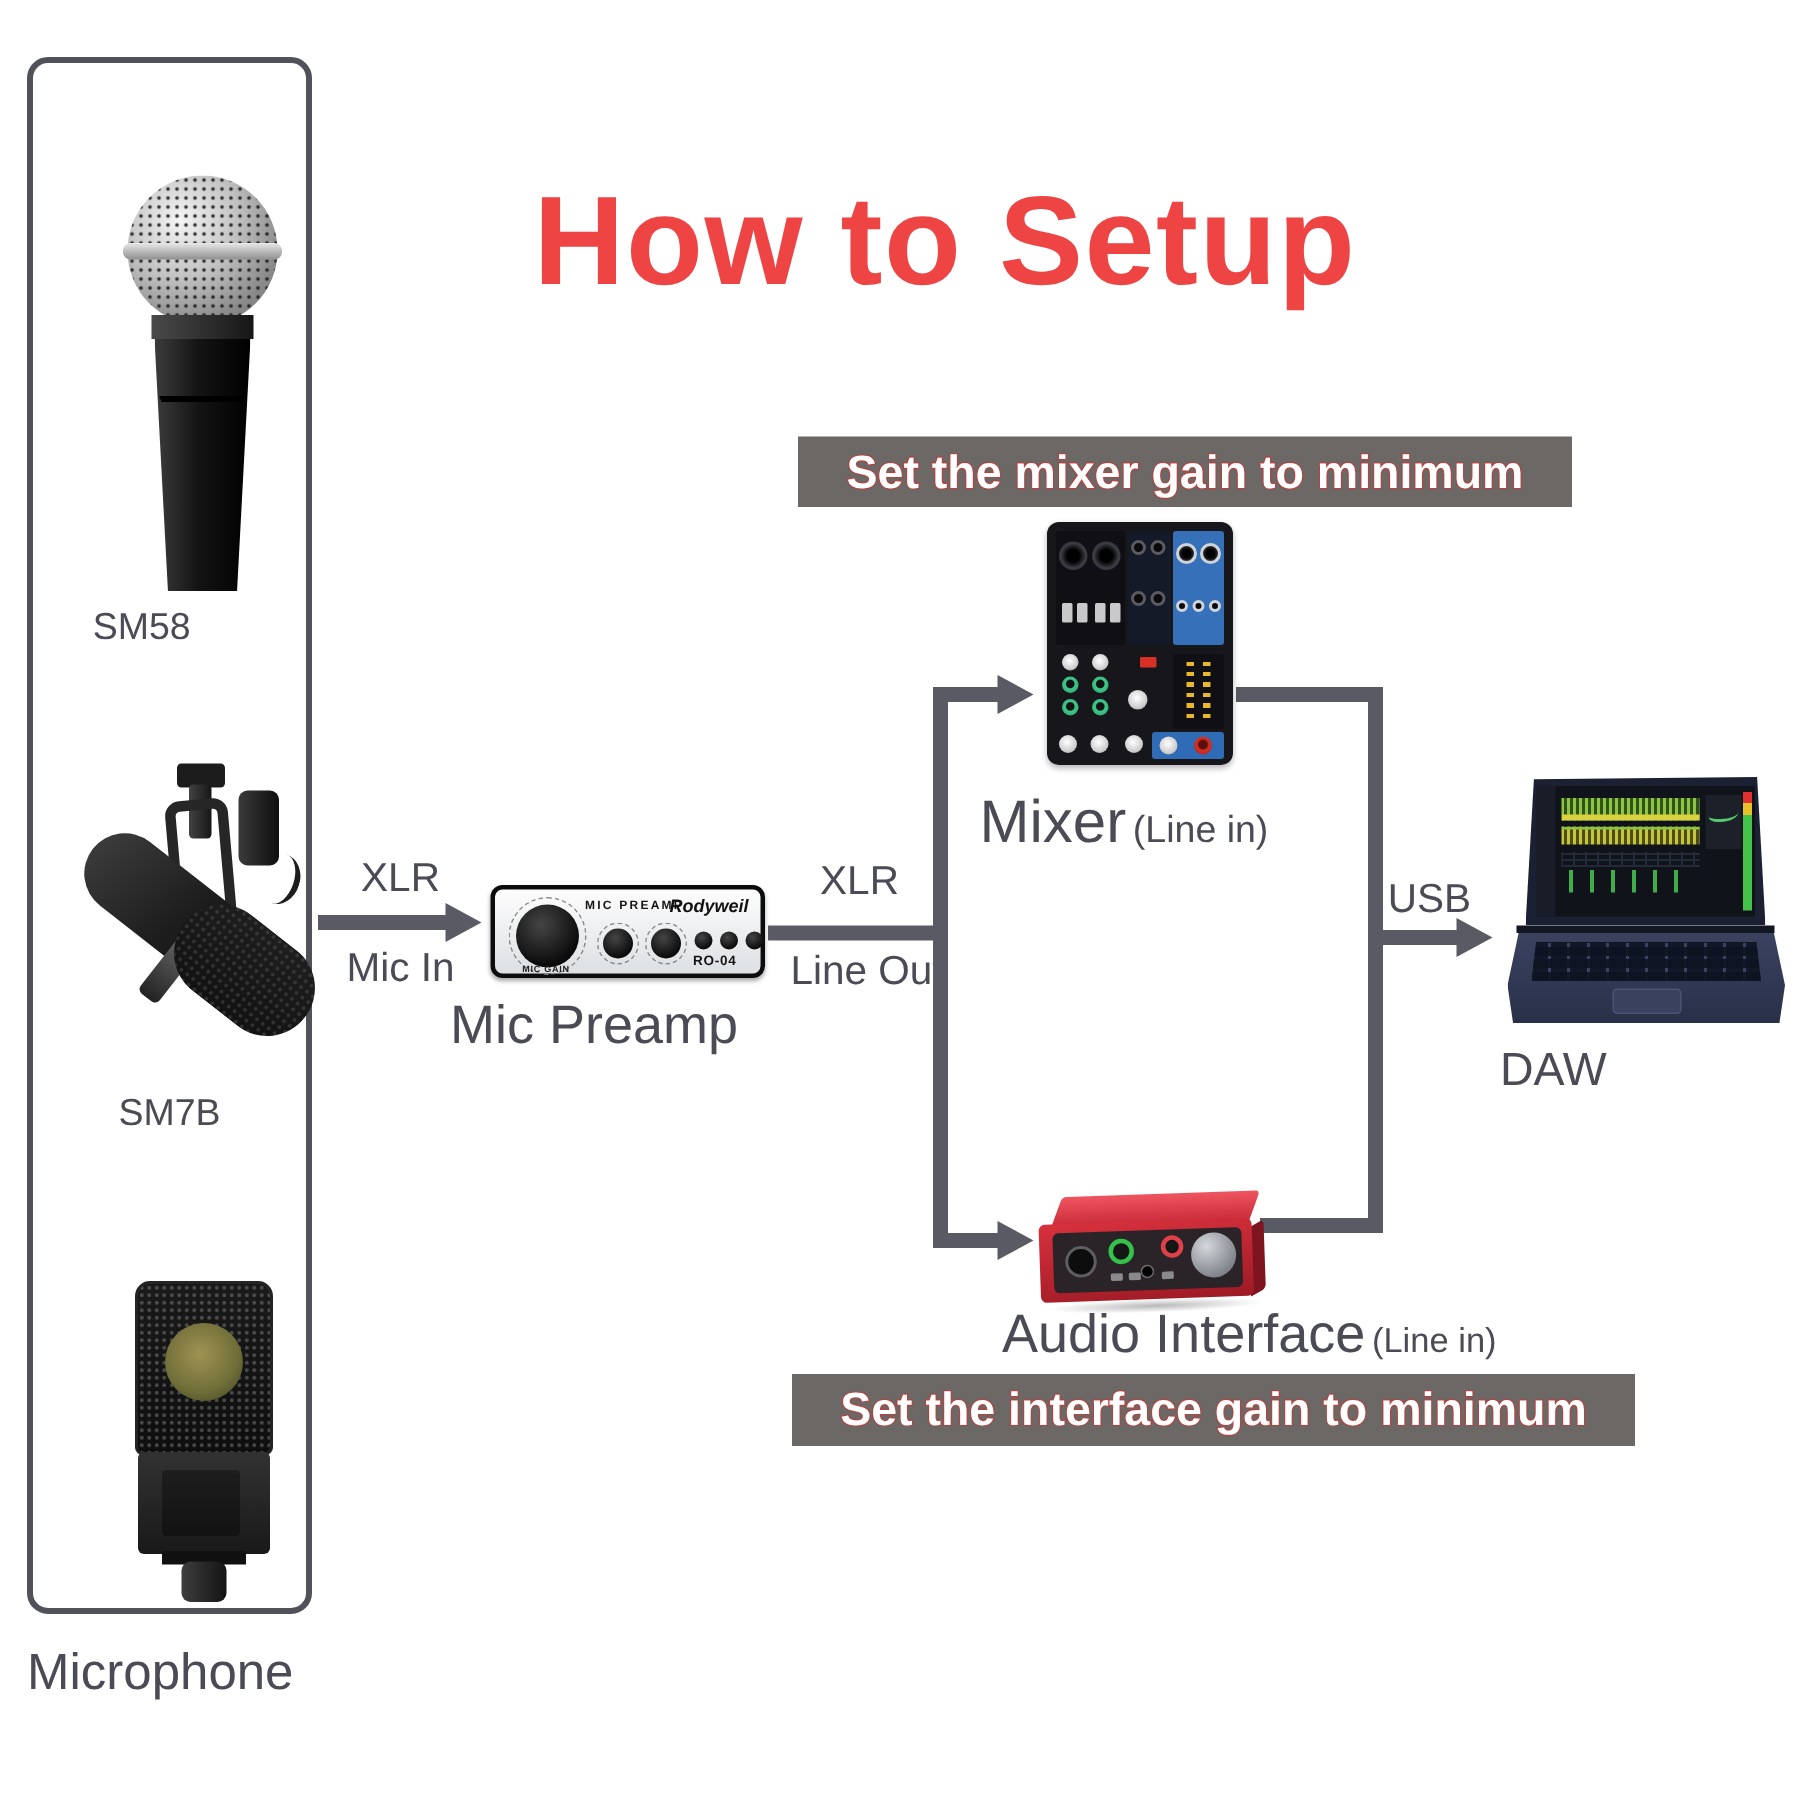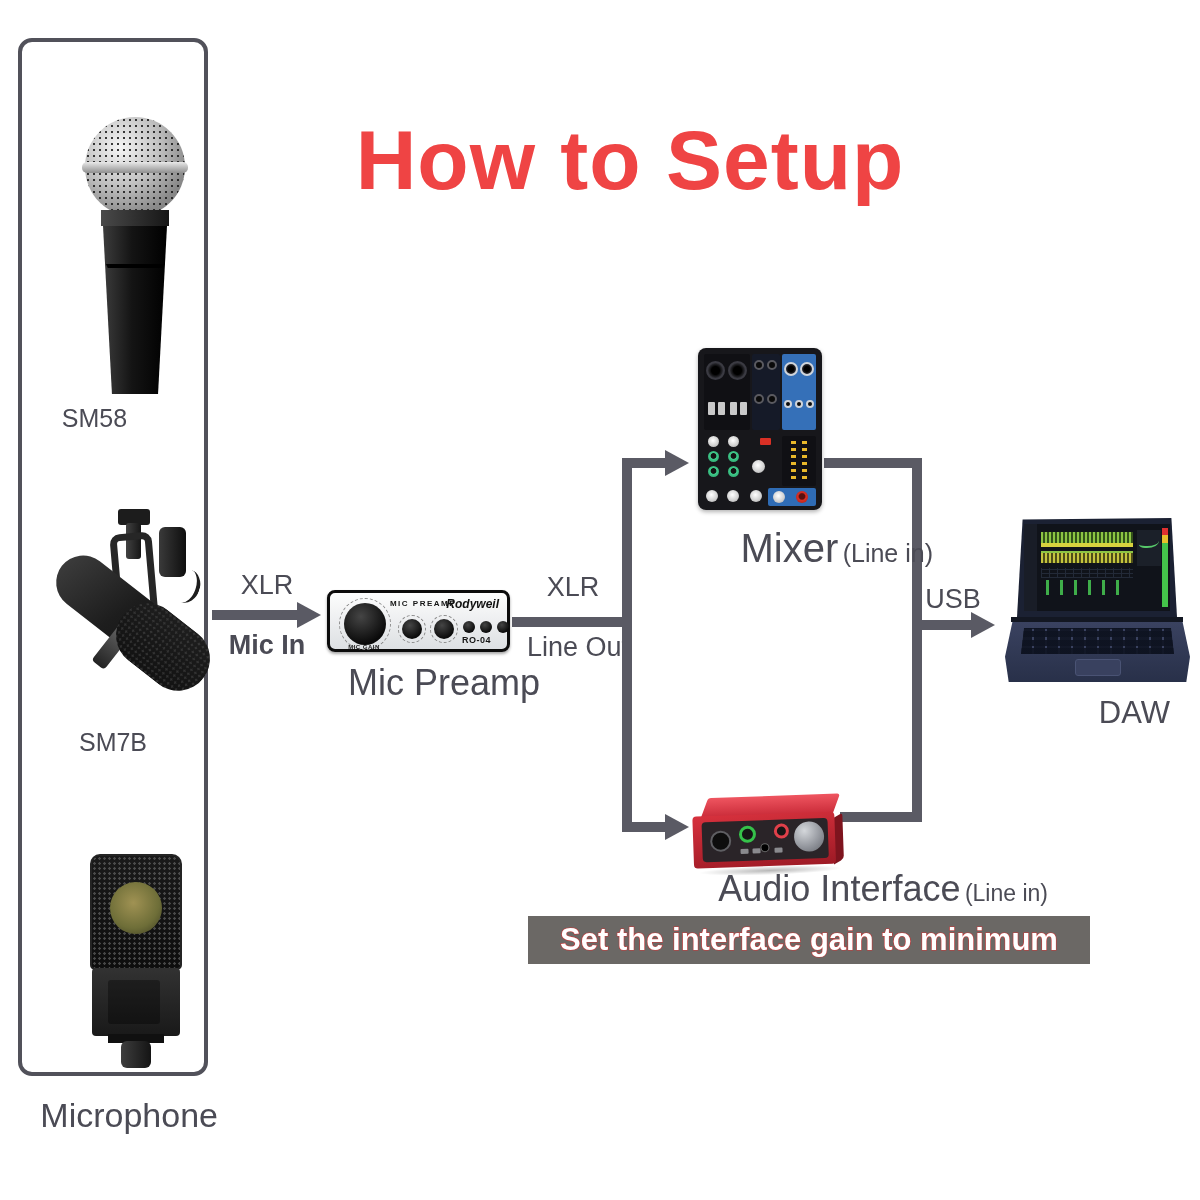--- a/index.html
+++ b/index.html
@@ -7,21 +7,21 @@
     --mixer-blue:#3570b8; --interface-red:#c2212f; --laptop-navy:#2e3550;
   }
   *{margin:0;padding:0;box-sizing:border-box;}
   html,body{background:#fff;}
   body{font-family:"Liberation Sans","DejaVu Sans",sans-serif;}
   #stage{position:relative;width:1200px;height:1200px;background:#fff;overflow:hidden;}
   .abs{position:absolute;}
 
   
   .title{left:320px;top:112px;width:620px;text-align:center;font-size:84px;font-weight:600;color:#ef4444;letter-spacing:1px;}
-  .caption{color:var(--label);text-align:right;}
+  .caption{color:var(--label);text-align:left;}
   .conn-label{color:var(--label);font-size:27px;text-align:center;}
   .banner{background:var(--banner-bg);color:#fff;font-weight:bold;font-size:31px;text-align:center;
           -webkit-text-stroke:1.2px var(--banner-stroke);paint-order:stroke fill;
           text-shadow:0 0 1px var(--banner-stroke);display:flex;align-items:center;justify-content:center;}
 
   
   .hline{background:var(--line);height:10px;}
   .vline{background:var(--line);width:10px;}
   .head-r{width:0;height:0;border-top:13px solid transparent;border-bottom:13px solid transparent;border-left:24px solid var(--line);}
 
@@ -161,21 +161,21 @@
         <div class="abs cond-taper"></div>
         <div class="abs cond-stub"></div>
       </div>
     </div>
   </div>
   <div class="abs caption" style="left:18px;top:1096px;width:200px;font-size:34px;">Microphone</div>
 
   <div class="abs hline" style="left:212px;top:610px;width:88px;"></div>
   <div class="abs head-r" style="left:297px;top:602px;"></div>
   <div class="abs conn-label" style="left:202px;top:570px;width:130px;">XLR</div>
-  <div class="abs conn-label" style="left:202px;top:630px;width:130px;font-weight:bold;">Mic In</div>
+  <div class="abs conn-label" style="left:202px;top:630px;width:130px;">Mic In</div>
 
   <div class="abs preamp">
     <div class="abs pa-ticks" style="left:9px;top:5px;width:52px;height:52px;"></div>
     <div class="abs pa-knob" style="left:14px;top:10px;width:42px;height:42px;"></div>
     <div class="abs pa-micgain">MIC GAIN</div>
     <div class="abs pa-title">MIC PREAMP</div>
     <div class="abs pa-brand">Rodyweil</div>
     <div class="abs pa-ticks" style="left:68px;top:22px;width:28px;height:28px;"></div>
     <div class="abs pa-knob" style="left:72px;top:26px;width:20px;height:20px;"></div>
     <div class="abs pa-ticks" style="left:100px;top:22px;width:28px;height:28px;"></div>
@@ -198,20 +198,21 @@
   <div class="abs head-r" style="left:665px;top:814px;"></div>
 
   <div class="abs hline" style="left:824px;top:458px;width:98px;"></div>
   <div class="abs vline" style="left:912px;top:458px;height:364px;"></div>
   <div class="abs hline" style="left:840px;top:812px;width:80px;z-index:0;"></div>
 
   <div class="abs hline" style="left:922px;top:620px;width:52px;"></div>
   <div class="abs head-r" style="left:971px;top:612px;"></div>
   <div class="abs conn-label" style="left:903px;top:584px;width:100px;">USB</div>
 
+  <div class="abs banner" style="left:532px;top:291px;width:516px;height:47px;">Set the mixer gain to minimum</div>
 
   <div class="abs mixer" style="z-index:2;">
     <div class="abs mx-sec" style="left:6px;top:6px;width:46px;height:76px;">
       <div class="abs mx-xlr" style="left:2px;top:7px;width:19px;height:19px;"></div>
       <div class="abs mx-xlr" style="left:24px;top:7px;width:19px;height:19px;"></div>
       <div class="abs mx-sw" style="left:4px;top:48px;"></div>
       <div class="abs mx-sw" style="left:14px;top:48px;"></div>
       <div class="abs mx-sw" style="left:26px;top:48px;"></div>
       <div class="abs mx-sw" style="left:36px;top:48px;"></div>
     </div>

